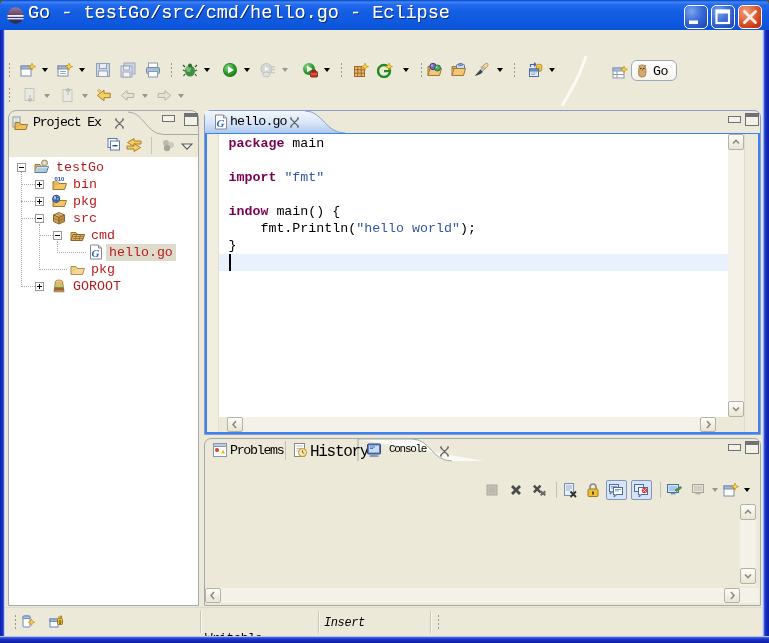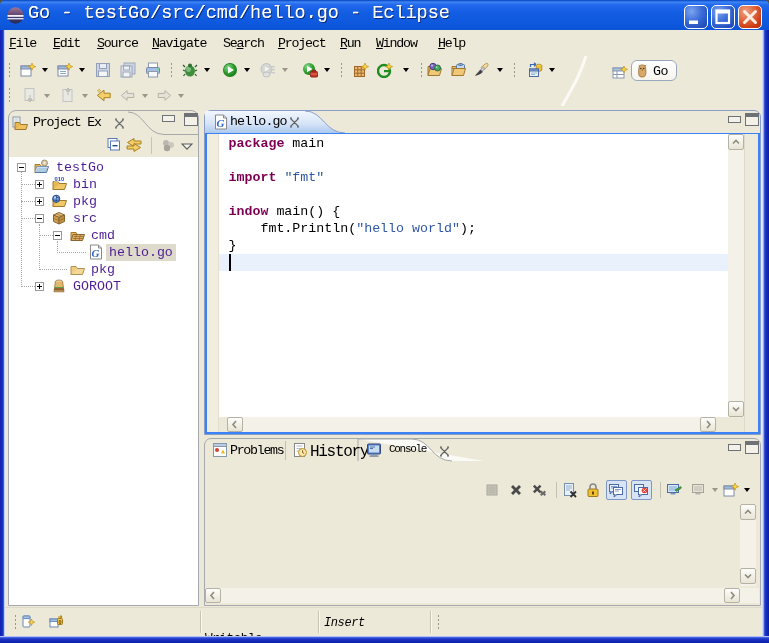--- a/index.html
+++ b/index.html
@@ -28,21 +28,21 @@
 #menubar span{position:absolute;top:5px;white-space:pre;}
 #menubar u{text-decoration:underline;}
 
 .grip{position:absolute;width:3px;height:16px;
  background-image:radial-gradient(circle 1px at 1.5px 2px,#9a968a 55%,transparent 60%);
  background-size:3px 4px;background-repeat:repeat-y;}
 .dd{position:absolute;width:0;height:0;border-left:3.5px solid transparent;border-right:3.5px solid transparent;border-top:4px solid #000;}
 .dd.gray{border-top-color:#9a968a;}
 .ic{position:absolute;width:16px;height:16px;}
 .xp-sb-btn{position:absolute;background:linear-gradient(180deg,#FDFDFB,#E8E5D4);border:1px solid #B5B2A5;border-radius:2px;box-sizing:border-box;}
-.treerow{position:absolute;height:17px;font-size:13.3px;white-space:pre;color:#4c1d95;}
+.treerow{position:absolute;height:17px;font-size:13.3px;white-space:pre;color:#b91c1c;}
 .expander{position:absolute;width:9px;height:9px;background:#fff;border:1px solid #9a9a9a;box-sizing:border-box;}
 .expander:before{content:"";position:absolute;left:1px;top:3px;width:5px;height:1px;background:#000;}
 .expander.plus:after{content:"";position:absolute;left:3px;top:1px;width:1px;height:5px;background:#000;}
 .mono13{font-size:13.3px;font-family:"Liberation Mono",monospace;}
 .kw{color:#7B0052;font-weight:bold;}
 .str{color:#3057A5;}
 </style></head>
 <body>
 <div id="win">
   <div class="abs" style="left:0;top:0;width:5px;height:5px;background:#51513F"></div>
@@ -67,31 +67,20 @@
         </svg></div>
     <div class="tbtn blue" style="left:711px"><svg width="22" height="22" viewBox="0 0 22 22">
           <rect x="4.5" y="4.5" width="12.5" height="12.5" fill="none" stroke="#fff" stroke-width="2.2"></rect>
           <rect x="4.5" y="4.5" width="12.5" height="3" fill="#fff"></rect>
         </svg></div>
     <div class="tbtn red" style="left:738px"><svg width="22" height="22" viewBox="0 0 22 22">
           <path d="M5.5 5.5 L16.5 16.5 M16.5 5.5 L5.5 16.5" stroke="#FCEEE4" stroke-width="3" stroke-linecap="round"></path>
         </svg></div>
   </div>
   <div id="client"></div>
-  <div id="menubar">
-    <span style="left:5px"><u>F</u>ile</span>
-    <span style="left:49px"><u>E</u>dit</span>
-    <span style="left:93px"><u>S</u>ource</span>
-    <span style="left:148px"><u>N</u>avigate</span>
-    <span style="left:219px">Se<u>a</u>rch</span>
-    <span style="left:274px"><u>P</u>roject</span>
-    <span style="left:336px"><u>R</u>un</span>
-    <span style="left:372px"><u>W</u>indow</span>
-    <span style="left:434px"><u>H</u>elp</span>
-  </div>
   <div id="toolbar1" class="abs" style="left:4px;top:56px;width:761px;height:28px;">
     <div class="grip" style="left:4px;top:6px"></div>
     <svg class="ic" style="left:16px;top:6px" viewBox="0 0 16 16">
         <rect x="1" y="4" width="10" height="10" fill="#fff" stroke="#7E8CA8"></rect>
         <rect x="1" y="4" width="10" height="3" fill="#9FB9DE" stroke="#7E8CA8"></rect>
         <path d="M12 1 L13 3.6 L15.7 4.6 L13 5.6 L12 8.2 L11 5.6 L8.3 4.6 L11 3.6 Z" fill="#FFD740" stroke="#B8860B" stroke-width="0.6"></path>
       </svg>
     <div class="dd" style="left:38px;top:12px"></div>
     <svg class="ic" style="left:53px;top:6px" viewBox="0 0 16 16">
         <rect x="1" y="4" width="10" height="10" fill="#fff" stroke="#7E8CA8"></rect>

